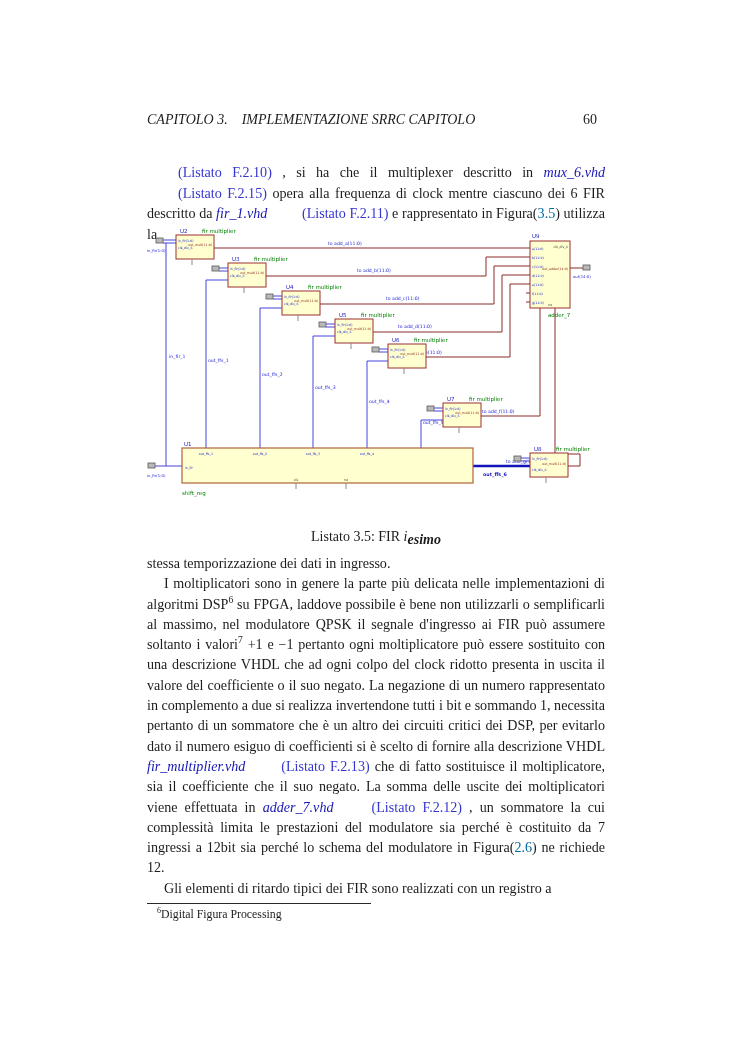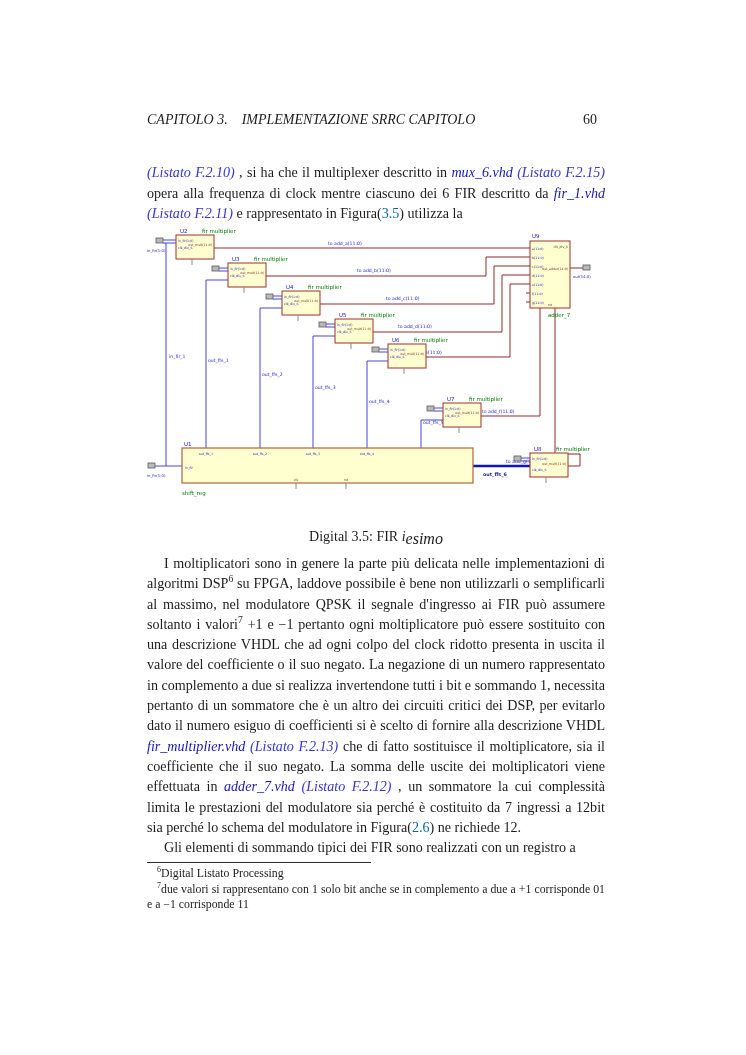--- a/index.html
+++ b/index.html
@@ -9,27 +9,27 @@
        font-size:14px;font-style:italic;}
   .hdr .chap{margin-right:14px;}
   .hdr .pgnum{margin-left:auto;font-style:normal;}
   .para{position:absolute;left:147px;width:458px;font-size:14.1px;line-height:20.6px;
         text-align:justify;}
   .p1{top:148px;}
   .bodyblock{position:absolute;left:147px;top:553px;width:458px;font-size:14.1px;
              line-height:20.3px;text-align:justify;}
   .bodyblock p{margin:0;}
   .ind{text-indent:17px;}
-  .lk{color:#3535cf;font-style:italic;}
+  .lk{color:#3535cf;margin-left:31px;}
   .lkb{color:#1515b5;font-weight:normal;font-style:italic;}
   .lkn{color:#0369a1;}
   sup{font-size:68%;line-height:0;}
   .caption{position:absolute;left:147px;top:529px;width:458px;text-align:center;font-size:14px;}
   .caption .vi{font-style:italic;}
-  .caption .visub{font-style:italic;font-size:16px;vertical-align:-3px;}
+  .caption .visub{font-style:italic;font-size:14px;vertical-align:-3px;font-weight:bold;}
   .fnrule{width:224px;border-top:1.2px solid #2a2a2a;margin-top:5px;}
   .fns{font-size:11.8px;line-height:15.5px;margin-top:3px;}
   .fns p{margin:0;text-align:justify;}
   .fns .fnind{text-indent:10px;}
   
   .fig{position:absolute;left:146px;top:226px;width:462px;height:278px;}
   svg text{font-family:"DejaVu Sans", sans-serif;}
   .blk{fill:#ffffcf;stroke:#9b3030;stroke-width:1;}
   .regblk{fill:#ffffcf;stroke:#b0643a;stroke-width:1.2;}
   .wm{stroke:#8b2a2a;stroke-width:1;fill:none;}
@@ -230,26 +230,26 @@
       <line class="stub" x1="200" y1="257" x2="200" y2="263"></line>
       <text class="tgrn" x="36" y="269">shift_reg</text>
       <rect class="pin" x="2" y="237" width="7" height="5"></rect>
       <text class="tpin" x="1" y="251">in_fir(1:0)</text>
     </g>
 
     <text class="tpin" x="1" y="26">in_fir(1:0)</text>
   </svg>
   </div>
 
-  <div class="caption"><span>Digital 3.5: FIR </span><span class="vi">i</span><span class="visub">esimo</span></div>
+  <div class="caption"><span>Listato 3.5: FIR </span><span class="vi">i</span><span class="visub">esimo</span></div>
 
   <div class="bodyblock">
+    <p>stessa temporizzazione dei dati in ingresso.</p>
     <p class="ind"><span>I moltiplicatori sono in genere la parte più delicata nelle implementazioni di algoritmi DSP</span><sup>6</sup><span> su FPGA, laddove possibile è bene non utilizzarli o semplificarli al massimo, nel modulatore QPSK il segnale d'ingresso ai FIR può assumere soltanto i valori</span><sup>7</sup><span> +1 e −1 pertanto ogni moltiplicatore può essere sostituito con una descrizione VHDL che ad ogni colpo del clock ridotto presenta in uscita il valore del coefficiente o il suo negato. La negazione di un numero rappresentato in complemento a due si realizza invertendone tutti i bit e sommando 1, necessita pertanto di un sommatore che è un altro dei circuiti critici dei DSP, per evitarlo dato il numero esiguo di coefficienti si è scelto di fornire alla descrizione VHDL </span><span class="lkb">fir_multiplier.vhd</span><span> </span><span class="lk">(Listato F.2.13)</span><span> che di fatto sostituisce il moltiplicatore, sia il coefficiente che il suo negato. La somma delle uscite dei moltiplicatori viene effettuata in </span><span class="lkb">adder_7.vhd</span><span> </span><span class="lk">(Listato F.2.12)</span><span> , un sommatore la cui complessità limita le prestazioni del modulatore sia perché è costituito da 7 ingressi a 12bit sia perché lo schema del modulatore in Figura(</span><span class="lkn">2.6</span><span>) ne richiede 12.</span></p>
-    <p class="ind">Gli elementi di sommando tipici dei FIR sono realizzati con un registro a</p>
+    <p class="ind">Gli elementi di ritardo tipici dei FIR sono realizzati con un registro a</p>
 
     <div class="fnrule"></div>
     <div class="fns">
-      <p class="fnind"><sup>6</sup><span>Digital Listato Processing</span></p>
-      <p class="fnind"><sup>7</sup><span>due valori si rappresentano con 1 solo bit anche se in complemento a due a +1 corrisponde 01 e a −1 corrisponde 11</span></p>
+      <p class="fnind"><sup>6</sup><span>Digital Figura Processing</span></p>
     </div>
   </div>
 
 </div>
 
 </body></html>

